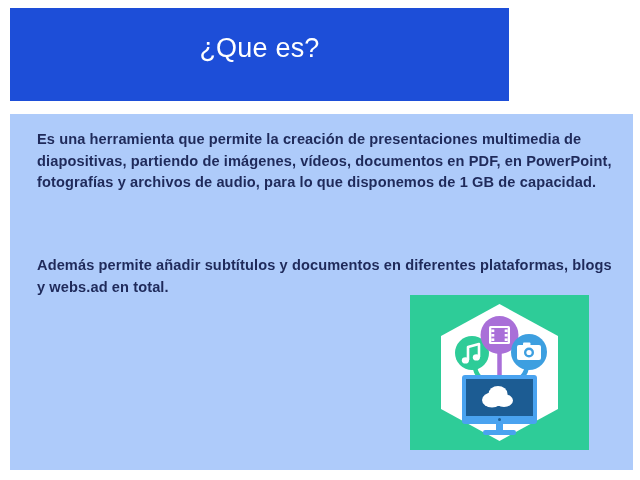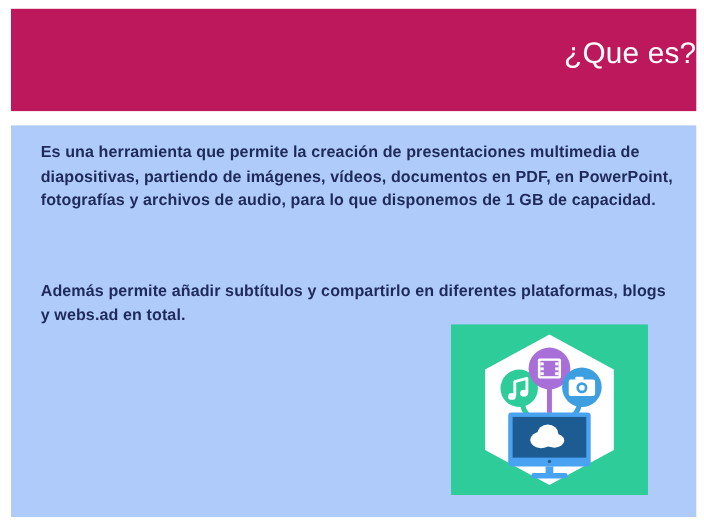--- a/index.html
+++ b/index.html
@@ -21,26 +21,26 @@
     width: 640px;
     height: 480px;
     background: #ffffff;
   }
 
   
   .title-bar {
     position: absolute;
     left: 10px;
     top: 8px;
-    width: 623px;
+    width: 499px;
     height: 93px;
-    background: #be185d;
+    background: #1d4ed8;
     display: flex;
     align-items: flex-start;
-    justify-content: flex-end;
+    justify-content: center;
   }
   .title-text {
     color: #ffffff;
     font-size: 27px;
     font-weight: 400;
     letter-spacing: 0.2px;
     margin-top: 25px;
     white-space: nowrap;
   }
 
@@ -104,21 +104,21 @@
     <div class="title-text">¿Que es?</div>
   </div>
 
   <div class="body-panel">
 
     <div class="para para-1">
       <p>Es una herramienta que  permite la creación de presentaciones multimedia de diapositivas, partiendo de imágenes, vídeos, documentos en PDF, en PowerPoint, fotografías y archivos de audio, para lo que disponemos de 1 GB de capacidad.</p>
     </div>
 
     <div class="para para-2">
-      <p>Además permite añadir subtítulos y compartirlo en diferentes plataformas, blogs y webs.ad en total.</p>
+      <p>Además permite añadir subtítulos y documentos en diferentes plataformas, blogs y webs.ad en total.</p>
     </div>
 
     <div class="illustration">
       <svg viewBox="0 0 179 155" xmlns="http://www.w3.org/2000/svg">
         <rect x="0" y="0" width="179" height="155" fill="#2ecc98"></rect>
 
         <polygon points="89.5,9 148,41 148,114 89.5,146 31,114 31,41" fill="#ffffff"></polygon>
 
         <path d="M 64 63 Q 64 86 80 86 L 86 86" stroke="#2ecc98" stroke-width="4.5" fill="none" stroke-linecap="round"></path>
         <path d="M 89.5 46 L 89.5 86" stroke="#a96fd8" stroke-width="4.5" fill="none" stroke-linecap="round"></path>

